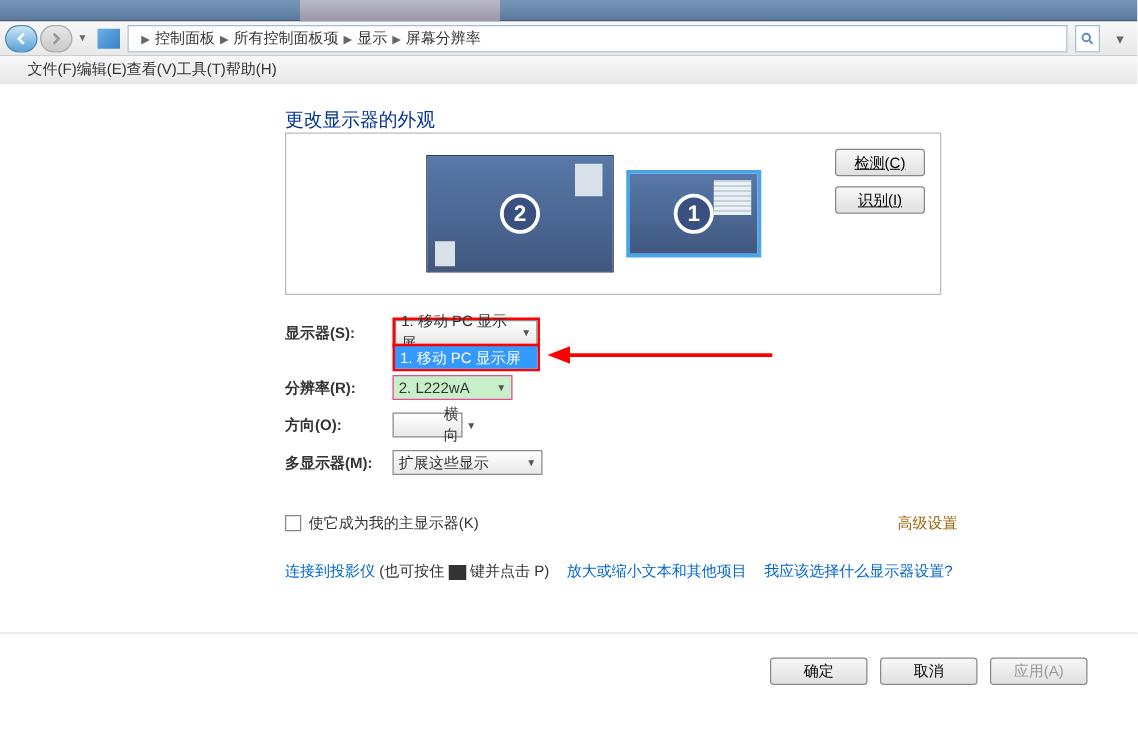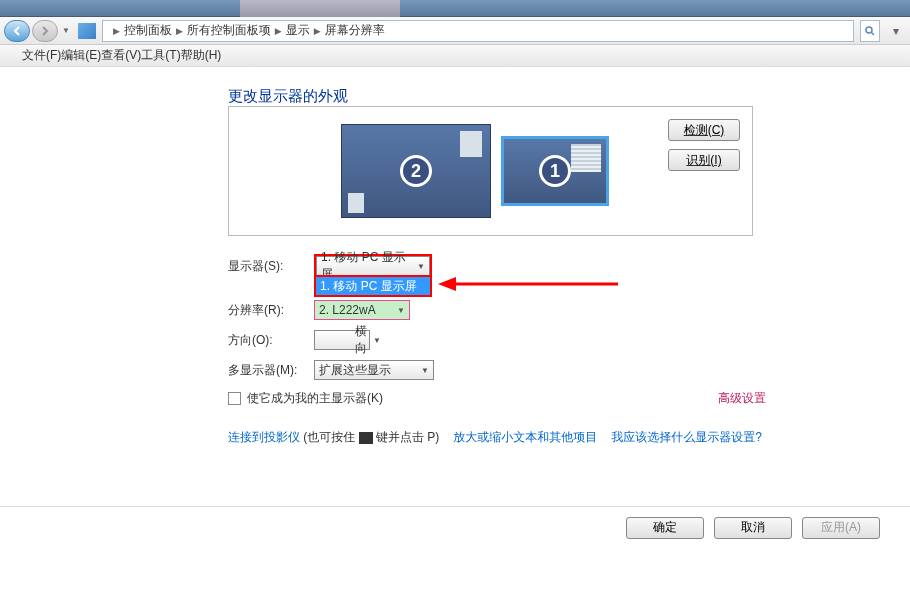--- a/index.html
+++ b/index.html
@@ -30,44 +30,44 @@
 .mon-num { width: 32px; height: 32px; border-radius: 50%; background: #3a5080; border: 3px solid #fff; color: #fff; font-size: 18px; font-weight: bold; display: flex; align-items: center; justify-content: center; }
 .mon-deco { position: absolute; background: #d8e0e8; }
 .m2 .d1 { top: 6px; right: 8px; width: 22px; height: 26px; }
 .m2 .d2 { bottom: 4px; left: 6px; width: 16px; height: 20px; }
 .m1 .d1 { top: 5px; right: 5px; width: 30px; height: 28px; background: repeating-linear-gradient(to bottom, #c8d0d8 0 2px, #e8f0f8 2px 4px); }
 .side-btns { position: absolute; right: 12px; top: 12px; display: flex; flex-direction: column; gap: 8px; text-decoration: underline; }
 .win-btn { min-width: 72px; height: 22px; background: linear-gradient(to bottom, #f8f8f8, #e0e0e0); border: 1px solid #888; border-radius: 3px; font-size: 12px; padding: 0 10px; cursor: pointer; }
 
 .form-area { margin-top: 18px; position: relative; }
 .form-row { display: flex; align-items: center; margin-bottom: 10px; }
-.form-label { width: 86px; font-size: 12px; }
+.form-label { width: 86px; font-size: 12px; font-weight: bold; }
 .select { height: 20px; background: linear-gradient(to bottom, #fff, #e8e8e8); border: 1px solid #888; font-size: 12px; padding: 0 4px; display: flex; align-items: center; justify-content: space-between; }
 .select .arrow { font-size: 8px; color: #555; margin-left: 6px; }
 
 .hl-red { border: 2px solid #ff0000; padding: 0; }
 .display-sel { width: 114px; }
 .res-sel { width: 96px; border: 1px solid #ec4899; background: #c8f0c8; }
 .dir-sel { width: 56px; padding-left: 40px; }
 .multi-sel { width: 120px; }
 
 .dropdown-open { position: absolute; left: 86px; top: 21px; width: 118px; border: 2px solid #ff0000; background: #fff; z-index: 5; }
 .dd-item { height: 18px; padding: 0 4px; font-size: 12px; display: flex; align-items: center; background: #3399ff; color: #fff; }
 
 .red-arrow { position: absolute; left: 210px; top: 22px; z-index: 4; }
 
-.checkbox-row { display: flex; align-items: center; margin-top: 10px; gap: 6px; }
+.checkbox-row { display: flex; align-items: center; margin-top: 30px; gap: 6px; }
 .cb { width: 13px; height: 13px; border: 1px solid #888; background: #fff; }
-.adv-link { position: absolute; left: 490px; color: #be185d; font-size: 12px; cursor: pointer; }
+.adv-link { position: absolute; left: 490px; color: #a16207; font-size: 12px; cursor: pointer; }
 
 .links { margin-top: 22px; display: flex; flex-direction: row; gap: 14px; }
 .link { color: #0066cc; font-size: 12px; cursor: pointer; }
 .win-key { display: inline-block; width: 14px; height: 12px; background: #333; vertical-align: middle; }
 
-.btn-row { position: absolute; left: 0; right: 0; bottom: 54px; height: 42px; border-top: 1px solid #ddd; display: flex; align-items: center; justify-content: flex-end; padding-right: 30px; gap: 10px; }
+.btn-row { position: absolute; left: 0; right: 0; bottom: 54px; height: 42px; border-top: 1px solid #ddd; display: flex; align-items: flex-end; justify-content: flex-end; padding-right: 40px; gap: 10px; }
 .btn-row .win-btn { min-width: 78px; }
 .win-btn.disabled { color: #999; }
 </style>
 </head>
 <body>
 
 <div class="titlebar"></div>
 
 <div class="nav-row">
   <div class="nav-btn">

